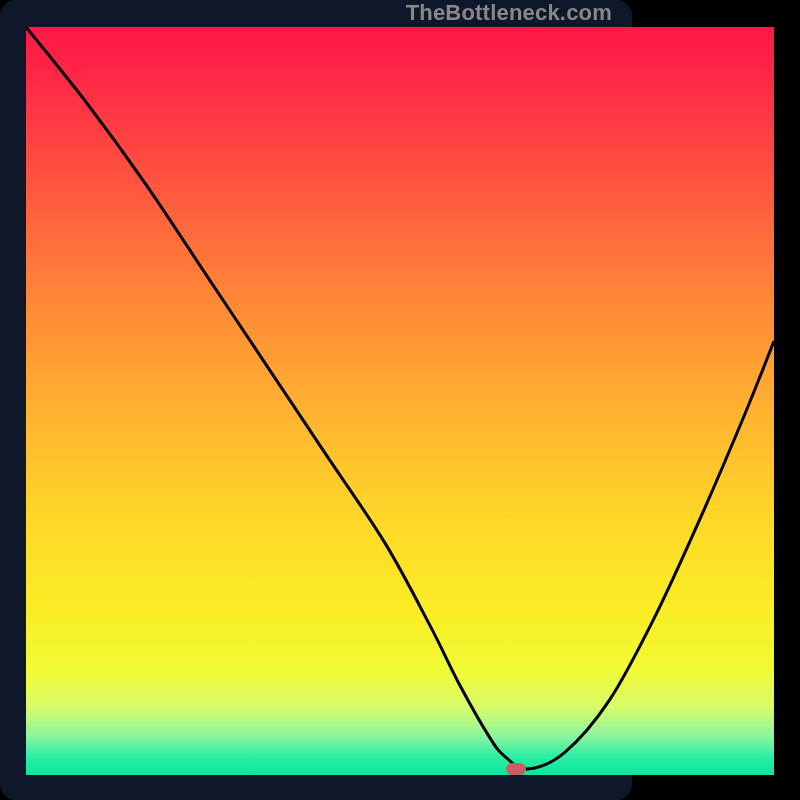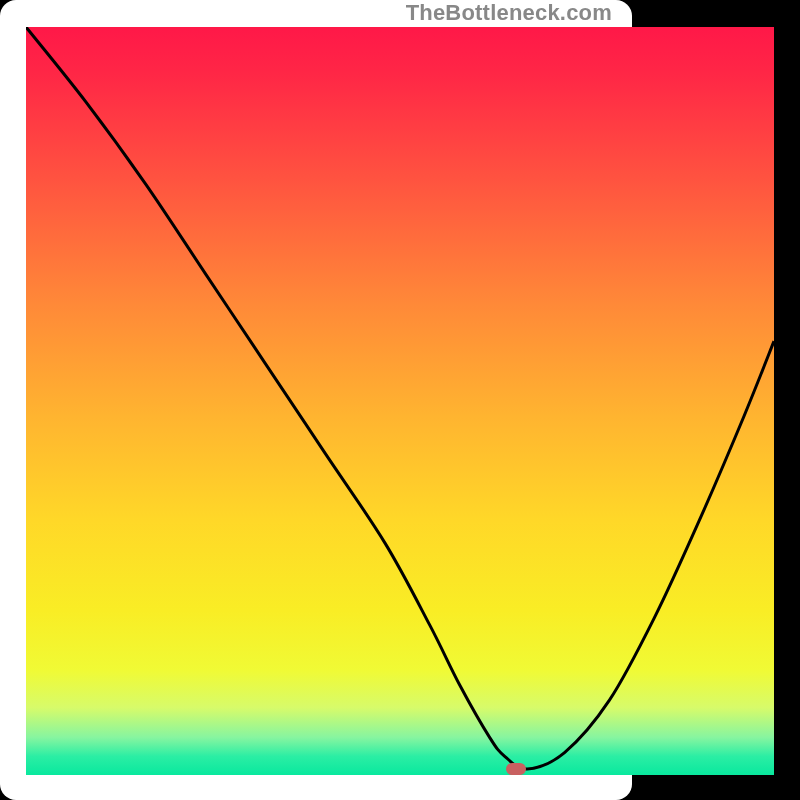--- a/index.html
+++ b/index.html
@@ -8,21 +8,21 @@
     width: 800px;
     height: 800px;
     background: #000;
     font-family: Arial, Helvetica, sans-serif;
     overflow: hidden;
   }
   .outer {
     position: relative;
     width: 632px;
     height: 800px;
-    background: #ffffff;
+    background: #0f172a;
     border-radius: 16px;
   }
   .attribution {
     position: absolute;
     top: 0px;
     right: 20px;
     font-size: 22px;
     color: #888;
     font-weight: 600;
     letter-spacing: 0.2px;

